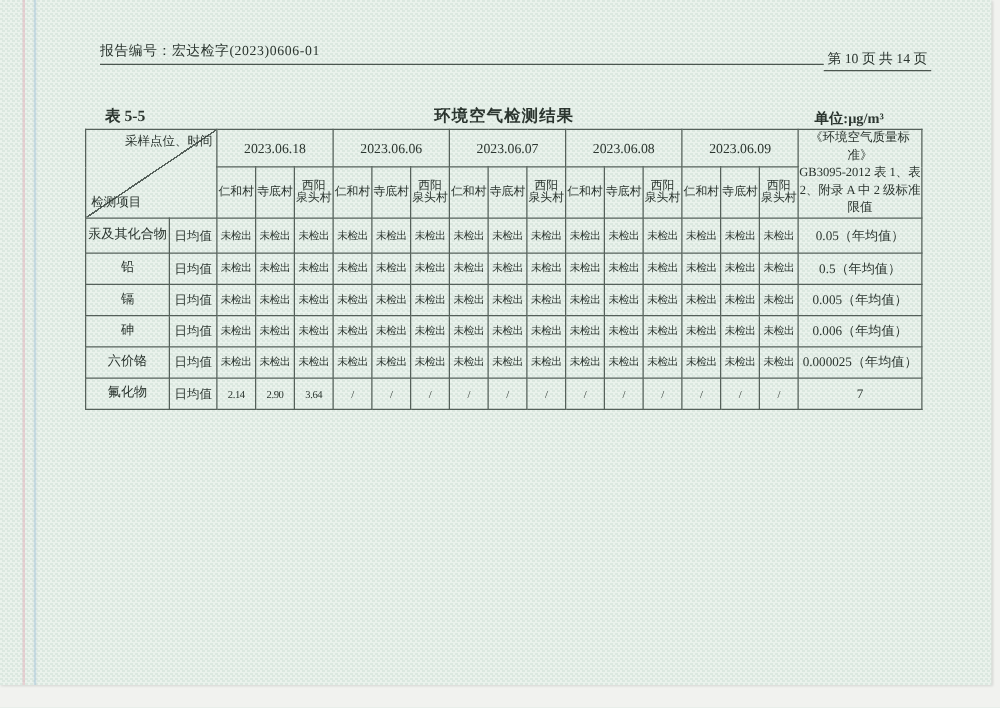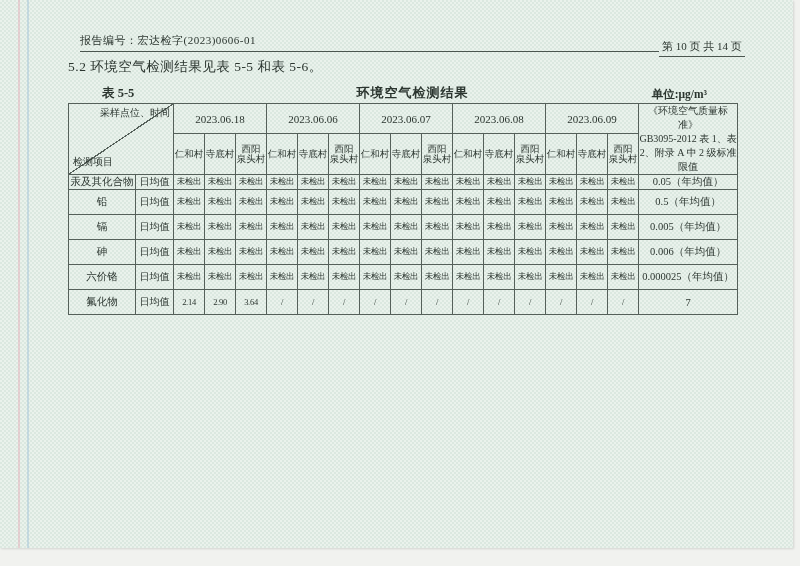--- a/index.html
+++ b/index.html
@@ -32,21 +32,21 @@
     position:absolute;left:659px;top:39px;
     font-size:11px;border-bottom:1px solid #4b564f;padding:0 3px 2px;
   }
   .section-heading{
     position:absolute;left:68px;top:58px;font-size:13.5px;letter-spacing:.5px;
   }
   .caption-row{
     position:absolute;left:68px;top:84px;width:669px;height:18px;
     display:flex;align-items:flex-end;font-weight:bold;
   }
-  .cap-tag{font-size:12.5px;margin-left:34px;}
+  .cap-tag{font-size:12.5px;margin-left:16px;}
   .cap-title{font-size:13px;flex:1;text-align:center;letter-spacing:1px;padding-left:39px;}
   .cap-unit{font-size:11.5px;margin-right:30px;}
 
   table.air{
     position:absolute;left:68px;top:103px;width:669px;
     border-collapse:collapse;table-layout:fixed;
   }
   table.air td{
     border:1px solid #55605a;text-align:center;vertical-align:middle;
     padding:0;overflow:hidden;color:#2b352f;
@@ -57,42 +57,41 @@
   td.site{font-size:9.5px;line-height:1.1;white-space:pre-line;}
   td.corner{position:relative;padding:0;}
   td.corner .diag{
     position:absolute;inset:0;
     background:linear-gradient(to bottom right,transparent calc(50% - .6px),#55605a calc(50% - .6px),#55605a calc(50% + .6px),transparent calc(50% + .6px));
   }
   td.corner .c-top{position:absolute;top:2px;right:3px;font-size:10px;}
   td.corner .c-bot{position:absolute;bottom:5px;left:4px;font-size:10px;}
   td.std{font-size:10px;line-height:1.4;white-space:pre-line;padding:1px 2px;margin-top:36px;}
   tbody tr{height:25px;}
-  tbody tr:first-child{height:15px;}
+  tbody tr:first-child{height:28px;}
   td.item{font-size:10.5px;line-height:1.15;padding:0 4px;}
   td.stat{font-size:10px;}
   td.val{font-size:8.5px;letter-spacing:-.3px;}
   td.limit{font-size:10.5px;}
 
   .footer-line{
     position:absolute;left:68px;top:502px;width:669px;
     text-align:center;font-size:11px;letter-spacing:1.5px;color:#3a453e;
   }
 </style>
 </head>
 <body>
 
 <div class="paper">
   <div class="stripe pink"></div>
   <div class="stripe blue"></div>
 
   <div class="hdr-report">报告编号：宏达检字(2023)0606-01</div>
   <div class="hdr-page">第 10 页 共 14 页</div>
 
-  <div class="section-heading">5.2 环境空气检测结果见表 5-5 和表 5-6。</div>
 
   <div class="caption-row">
     <span class="cap-tag">表 5-5</span>
     <span class="cap-title">环境空气检测结果</span>
     <span class="cap-unit">单位:μg/m³</span>
   </div>
 
   <table class="air">
     <colgroup>
       <col style="width:67px">

